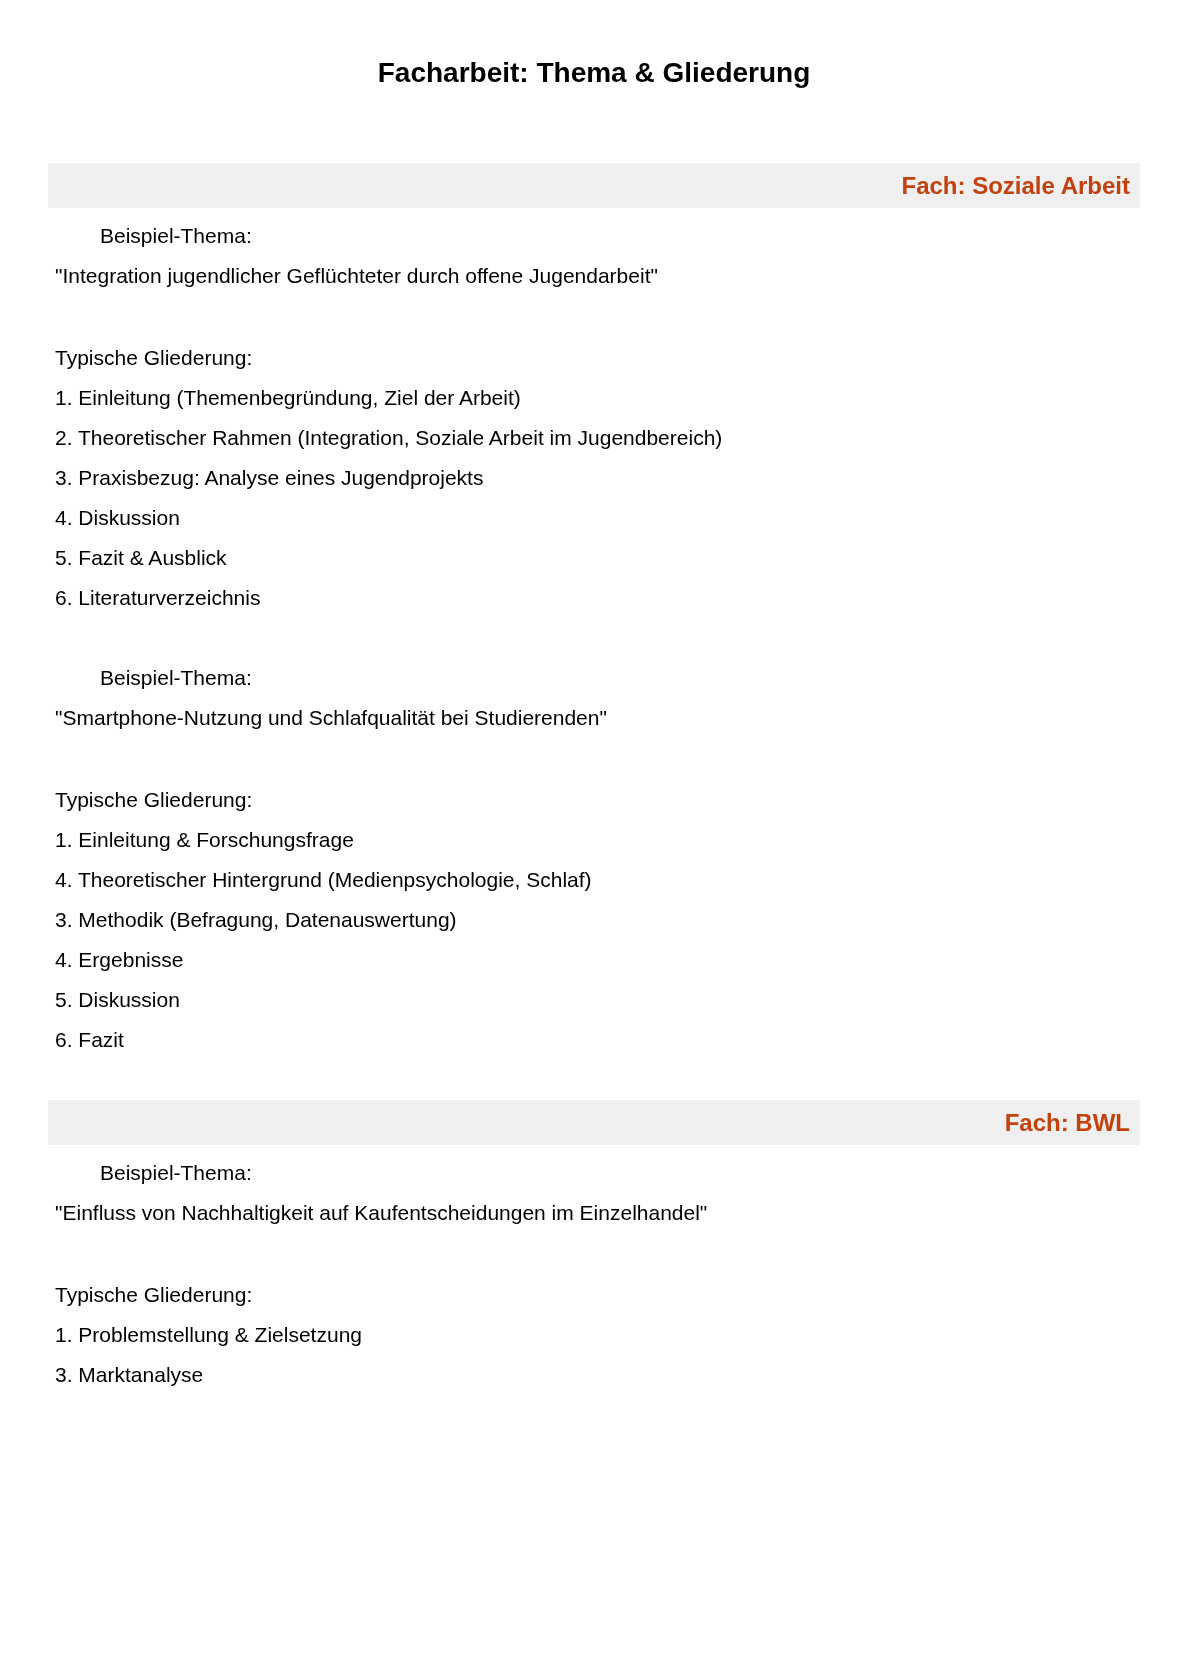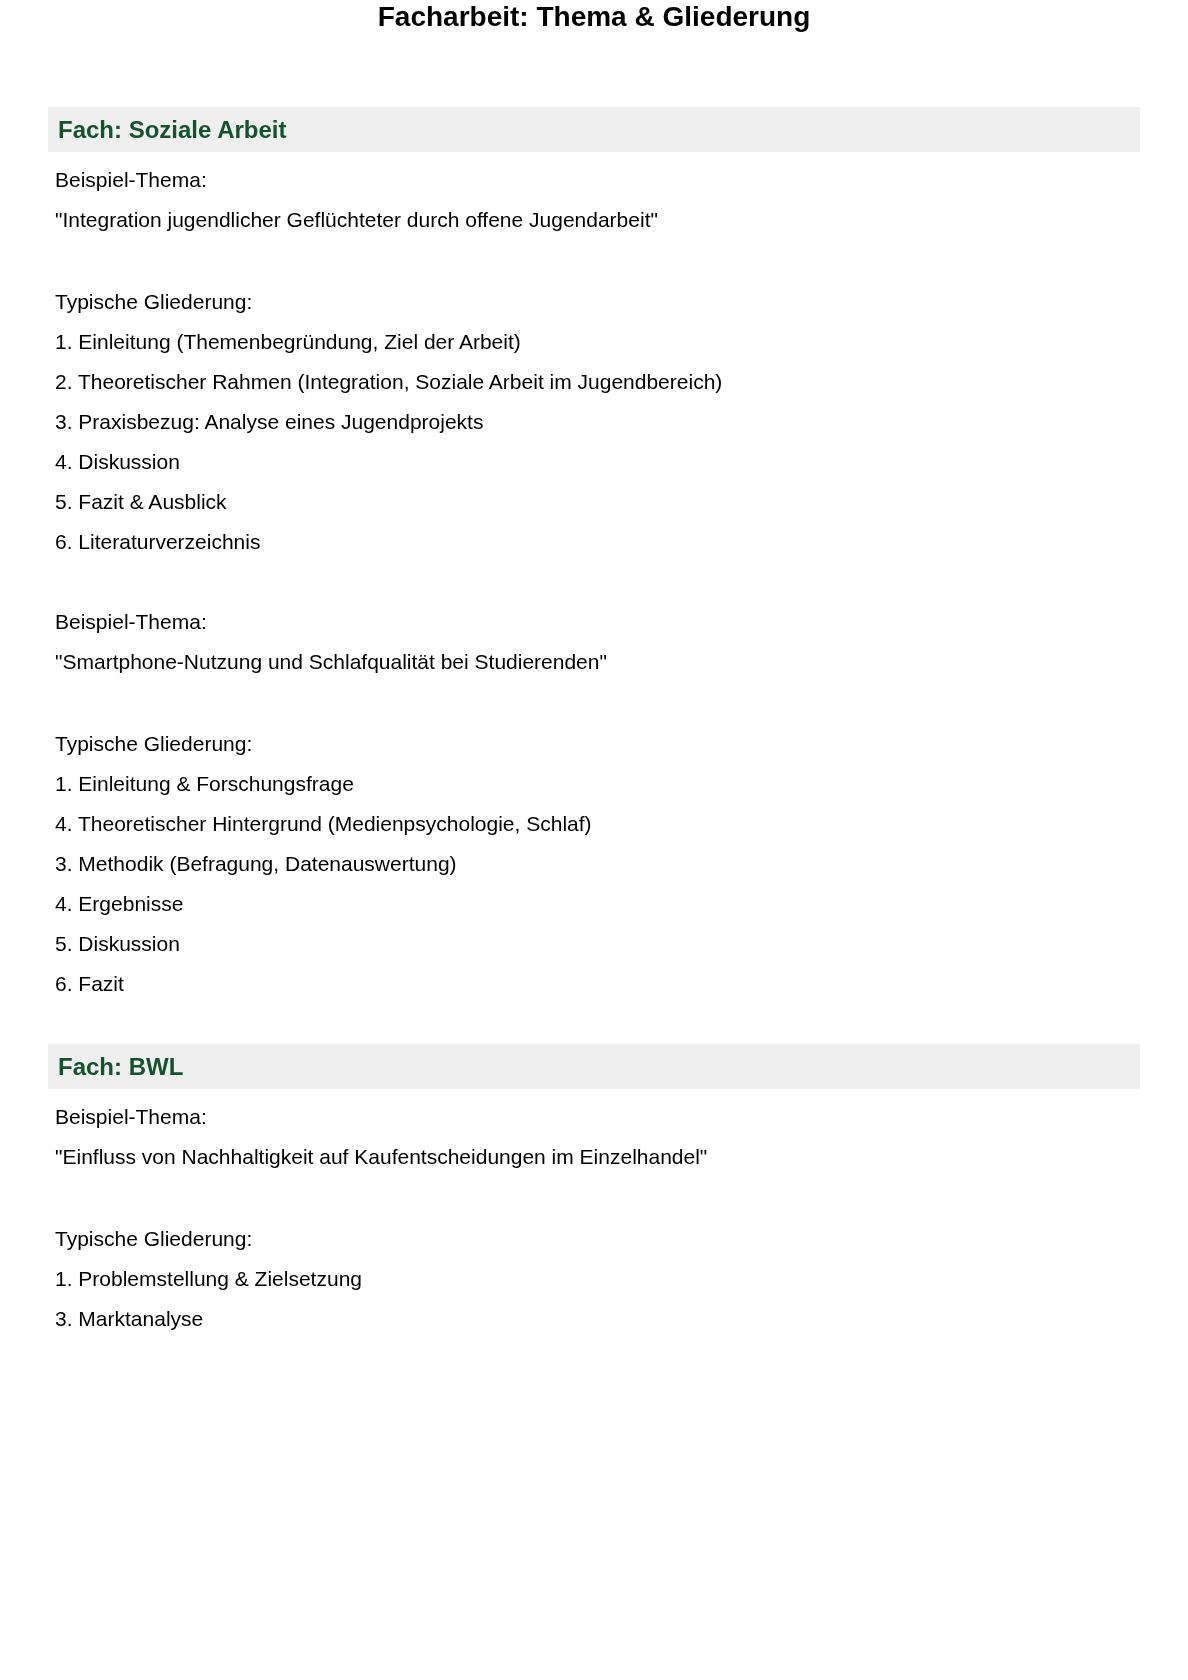--- a/index.html
+++ b/index.html
@@ -10,44 +10,46 @@
   }
   .page {
     position: relative;
     width: 1188px;
     height: 1680px;
     background: #ffffff;
     padding: 0 48px;
     overflow: hidden;
   }
   .doc-title {
+    padding-top: 56px;
     font-size: 28px;
     line-height: 34px;
     font-weight: 700;
     text-align: center;
     color: #000000;
   }
   .fach-section { margin-top: 40px; }
   .fach-section.first { margin-top: 73px; }
   .fach-header {
     background: #efefef;
     font-size: 24px;
     line-height: 29px;
     font-weight: 700;
     padding: 8px 10px;
-    color: #14532d;
+    color: #c2410c;
+    text-align: right;
   }
   .line {
     font-size: 21px;
     line-height: 40px;
     padding-left: 7px;
     color: #000000;
     white-space: pre;
   }
-  .beispiel-label { margin-top: 8px; }
+  .beispiel-label { margin-top: 8px; margin-left: 45px; }
   .gliederung-label { margin-top: 42px; }
 </style>
 </head>
 <body>
 
 <div class="page">
 
   <h1 class="doc-title">Facharbeit: Thema &amp; Gliederung</h1>
 
   <section class="fach-section first">

